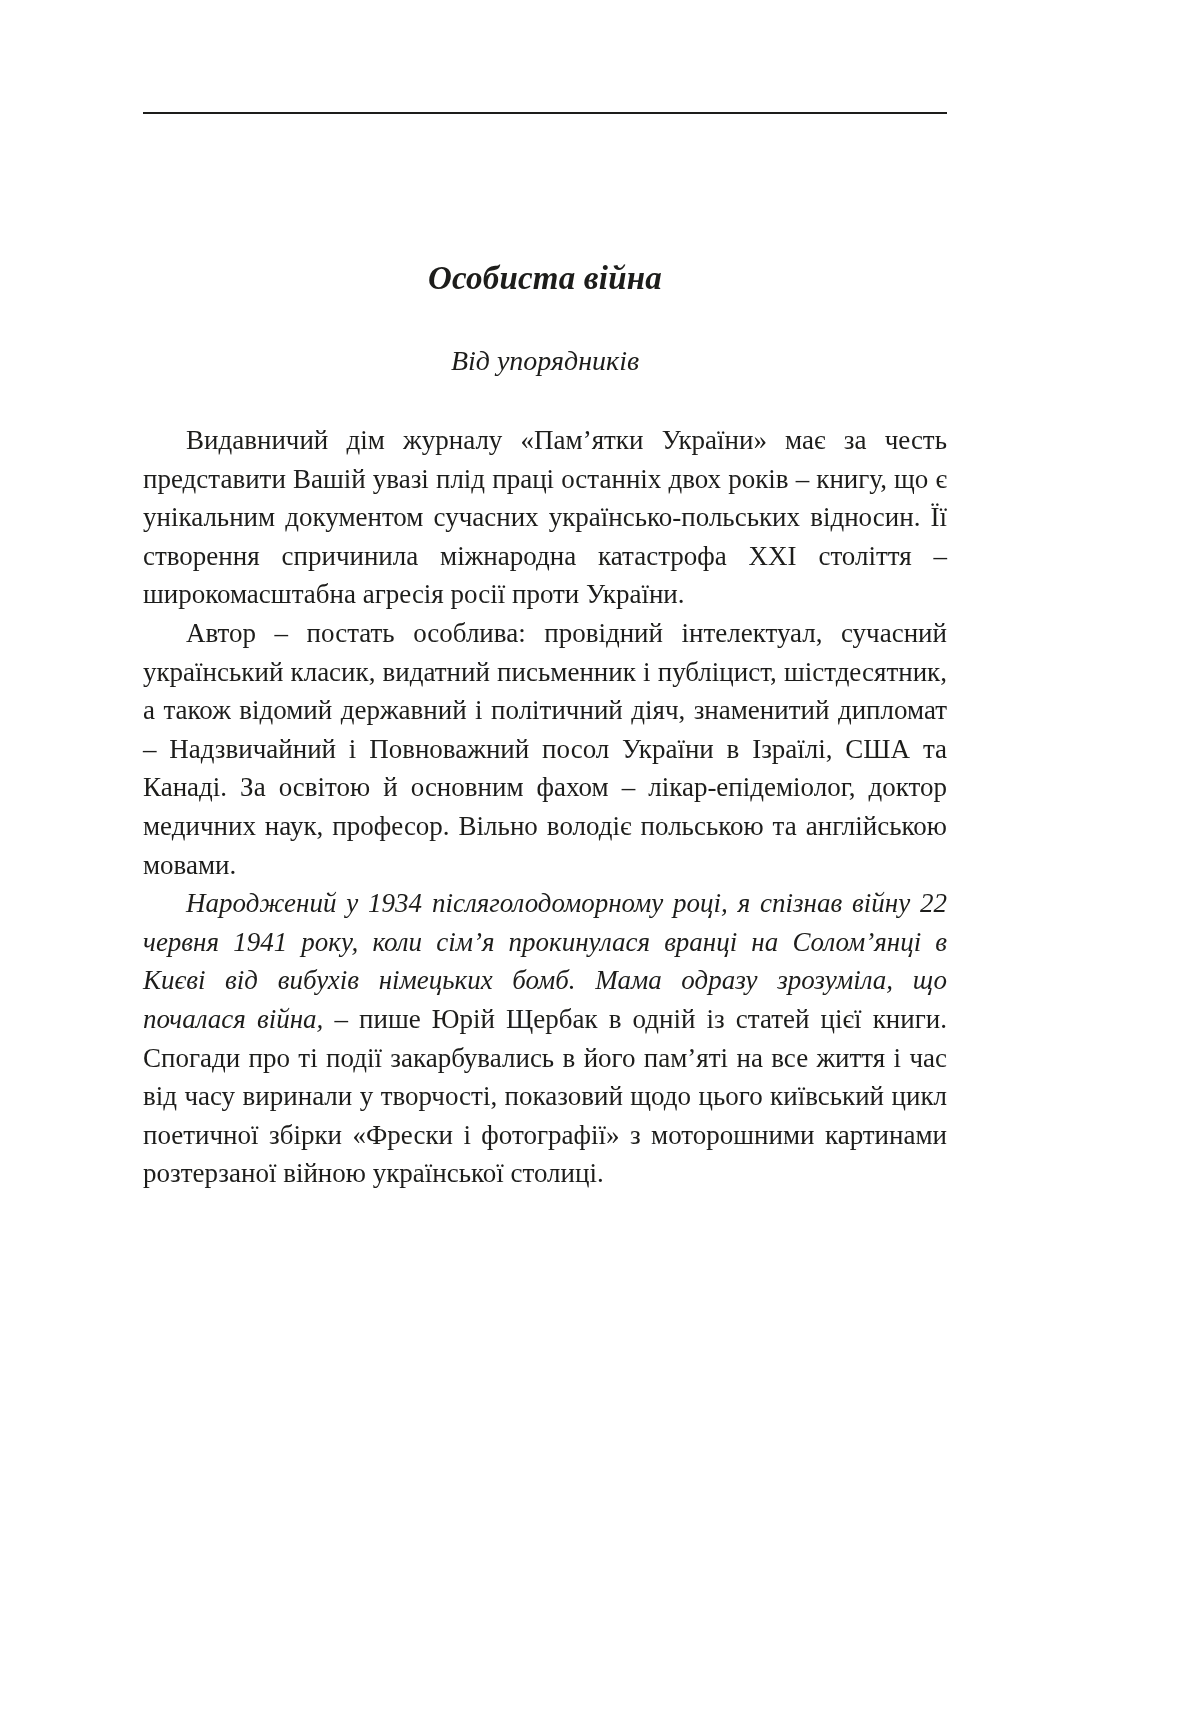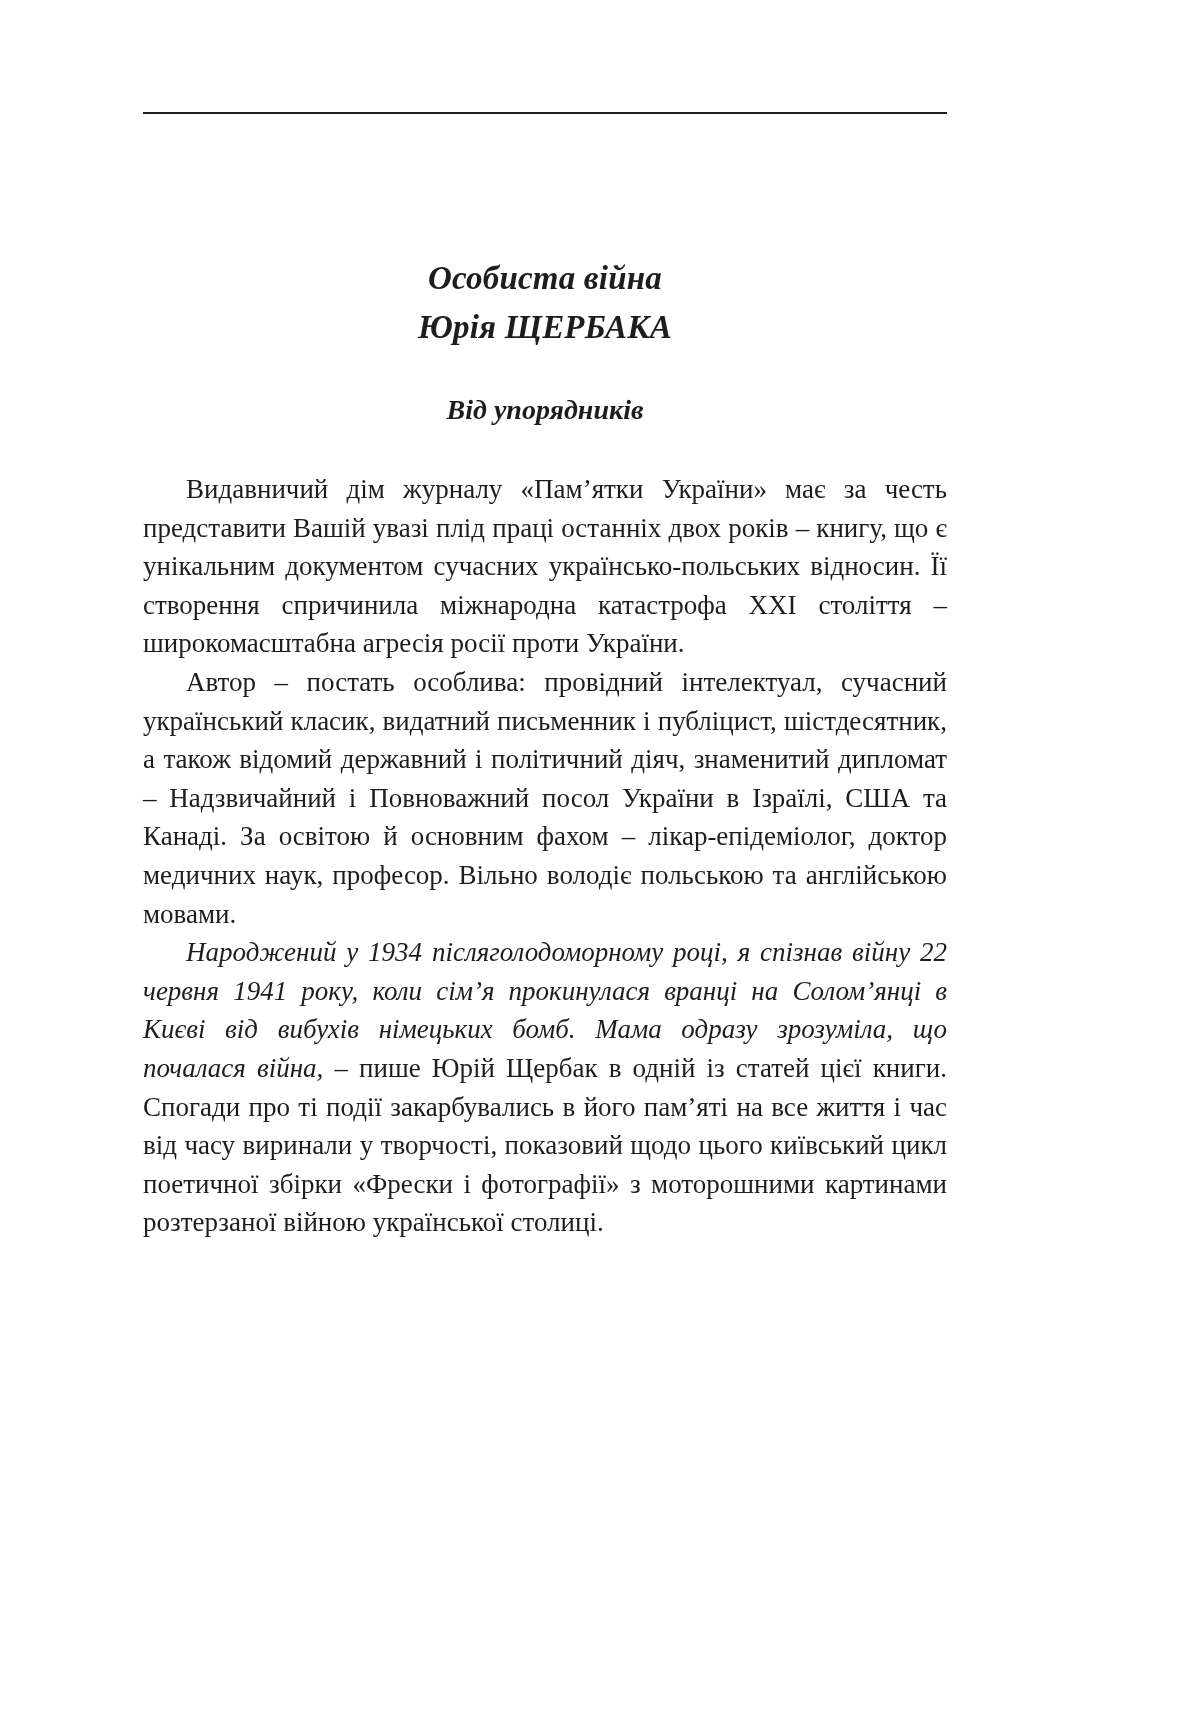--- a/index.html
+++ b/index.html
@@ -47,21 +47,20 @@
     line-height: 49px;
     font-weight: bold;
     letter-spacing: 0.2px;
     font-style: italic;
   }
   .article-subtitle {
     margin-top: 42px;
     text-align: center;
     font-style: italic;
     font-size: 28px;
-    font-weight: bold;
   }
   .body-text {
     margin-top: 44px;
   }
   .body-text p {
     margin: 0;
     font-size: 27px;
     line-height: 38.6px;
     text-align: justify;
     text-indent: 43px;
@@ -72,21 +71,20 @@
 </head>
 <body>
 
 <div class="page">
 
 
   <hr class="rule">
 
   <h1 class="article-title">
     <span>Особиста війна</span><br>
-    <span>Юрія ЩЕРБАКА</span>
   </h1>
 
   <div class="article-subtitle">Від упорядників</div>
 
   <div class="body-text">
       <p><span>Видавничий дім журналу «Пам’ятки України» має за честь представити Вашій увазі плід праці останніх двох років – книгу, що є унікальним документом сучасних українсько-польських відносин. Її створення спричинила міжнародна катастрофа XXI століття – широкомасштабна агресія росії проти України.</span></p>
       <p><span>Автор – постать особлива: провідний інтелектуал, сучасний український класик, видатний письменник і публіцист, шістдесятник, а також відомий державний і політичний діяч, знаменитий дипломат – Надзвичайний і Повноважний посол України в Ізраїлі, США та Канаді. За освітою й основним фахом – лікар-епідеміолог, доктор медичних наук, професор. Вільно володіє польською та англійською мовами.</span></p>
       <p><em>Народжений у 1934 післяголодоморному році, я спізнав війну 22 червня 1941 року, коли сім’я прокинулася вранці на Солом’янці в Києві від вибухів німецьких бомб. Мама одразу зрозуміла, що почалася війна,</em><span> – пише Юрій Щербак в одній із статей цієї книги. Спогади про ті події закарбувались в його пам’яті на все життя і час від часу виринали у творчості, показовий щодо цього київський цикл поетичної збірки «Фрески і фотографії» з моторошними картинами розтерзаної війною української столиці.</span></p>
     </div>
 

